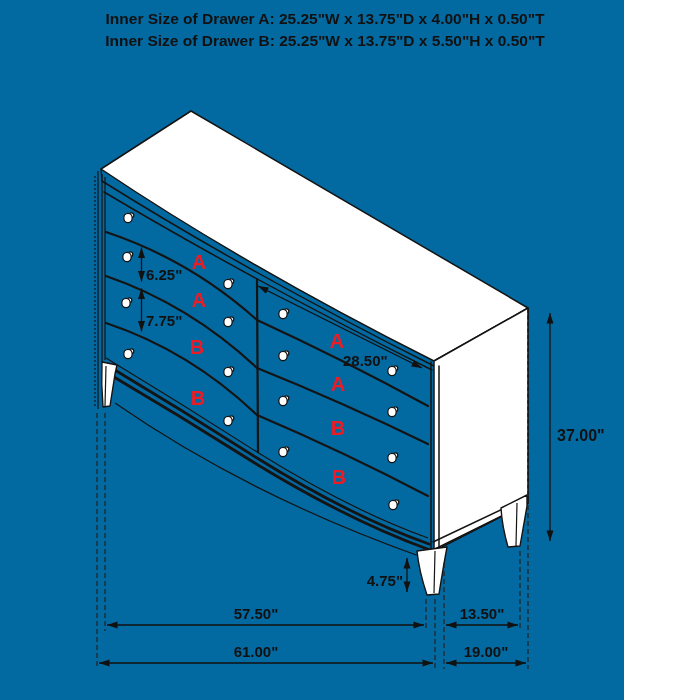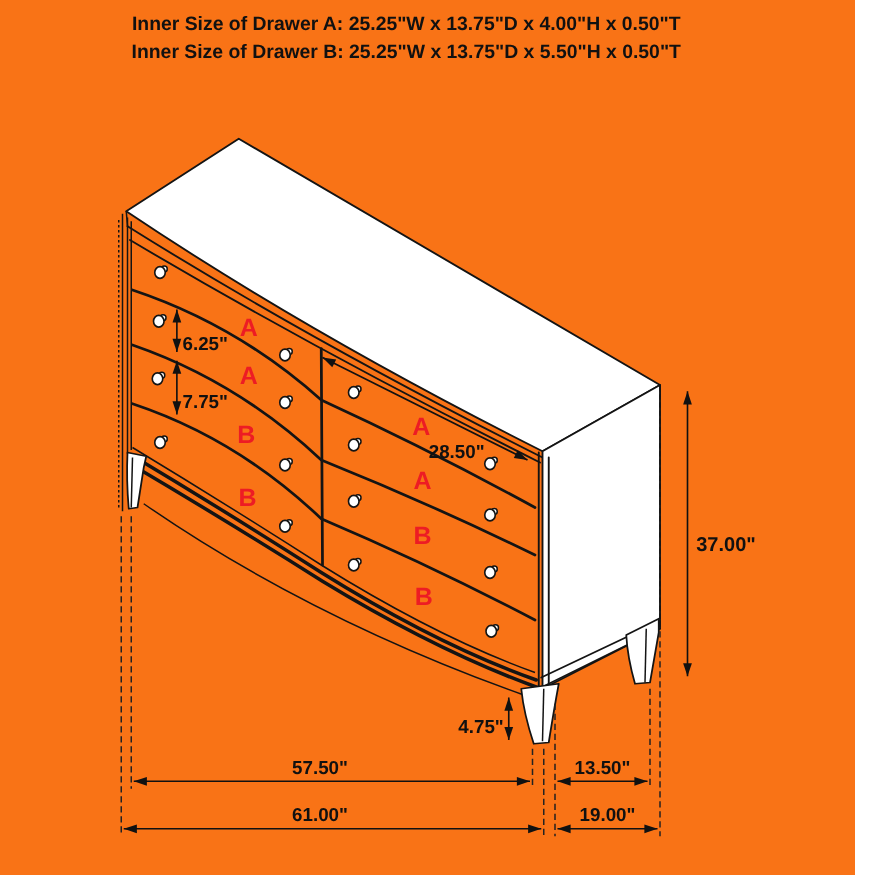--- a/index.html
+++ b/index.html
@@ -1,16 +1,16 @@
 <!DOCTYPE html>
 <html><head>
 <meta charset="utf-8">
 <style>
   html,body{margin:0;padding:0;background:#ffffff;}
-  .stage{width:684px;height:700px;position:relative;background:#f97316;overflow:hidden;}
+  .stage{width:624px;height:700px;position:relative;background:#0369a1;overflow:hidden;}
   svg{display:block;}
   text{font-family:"Liberation Sans","DejaVu Sans",sans-serif;}
   .title-text{font-size:15.5px;font-weight:bold;fill:#111;}
   .dim-text{font-size:15px;font-weight:bold;fill:#111;}
   .dim-text-lg{font-size:16px;font-weight:bold;fill:#111;}
   .drawer-letter{font-size:20px;font-weight:bold;}
   .ln{stroke:#141414;fill:none;stroke-width:1.5;stroke-linecap:round;}
   .ln-thin{stroke:#141414;fill:none;stroke-width:1.2;}
   .ln-row{stroke:#141414;fill:none;stroke-width:2.2;stroke-linecap:round;}
   .ln-band{stroke:#141414;fill:none;stroke-width:2.8;stroke-linecap:round;}

